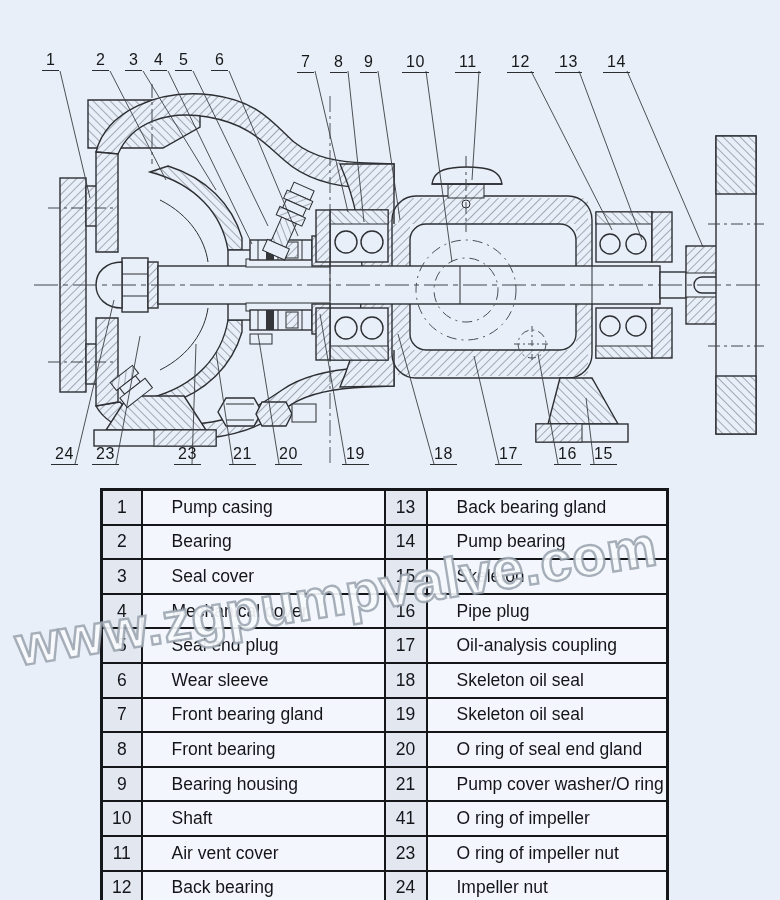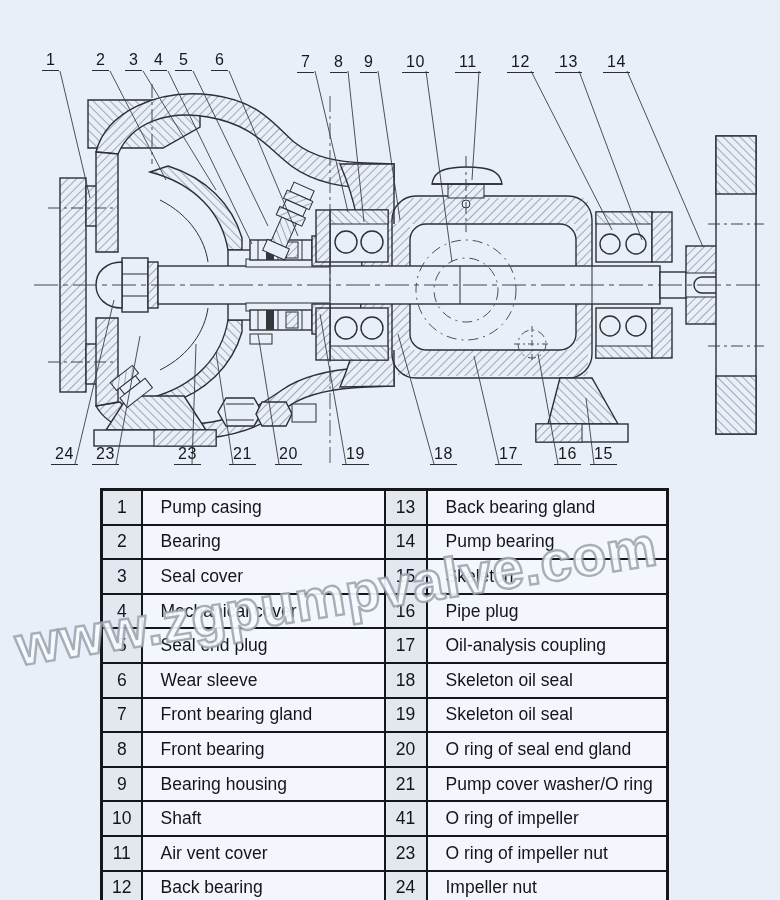--- a/index.html
+++ b/index.html
@@ -13,21 +13,21 @@
   table.parts{
     position:absolute;left:100px;top:488px;width:566px;
     border-collapse:collapse;table-layout:fixed;
     border:3px solid #15161a;z-index:2;
   }
   table.parts td{
     border:2px solid #15161a;height:28.6px;font-size:17.5px;color:#141519;
     overflow:hidden;white-space:nowrap;
   }
   td.num{text-align:center;background:#e2e7f0;}
-  td.name{padding:2px 4px 2px 18px;background:#f3f7fd;}
+  td.name{padding:2px 4px 2px 29px;background:#f3f7fd;}
   td.numR{border-left-width:3px;}
   .watermark{
     position:absolute;left:16px;top:614px;width:760px;z-index:6;
     transform:rotate(-9deg);transform-origin:0 50%;
     font-size:56px;font-weight:bold;letter-spacing:1px;white-space:nowrap;
     color:rgba(247,250,253,0.92);
     -webkit-text-stroke:2.4px rgba(146,156,168,0.8);
     pointer-events:none;
   }
 </style>

